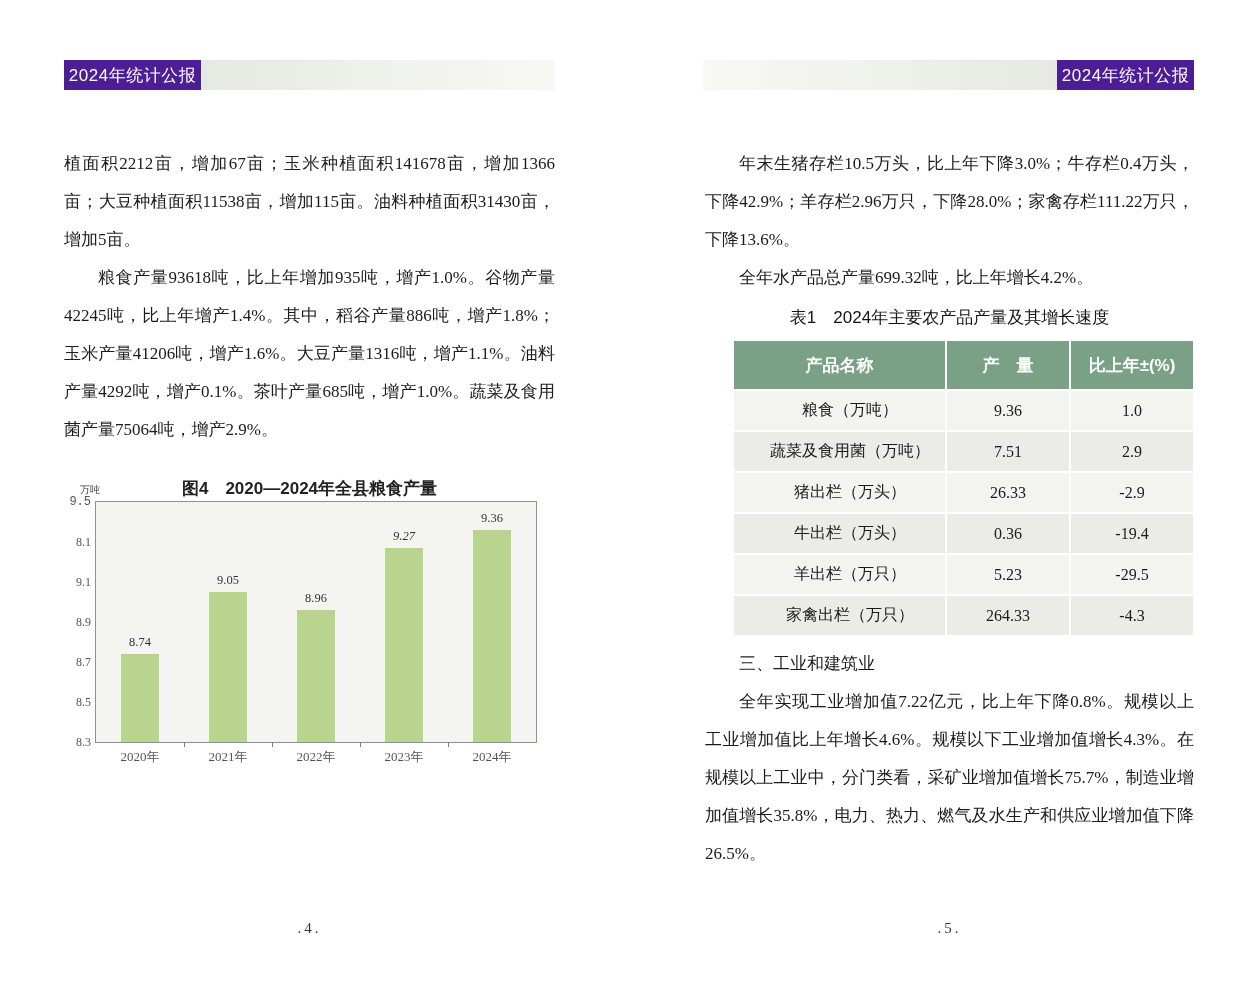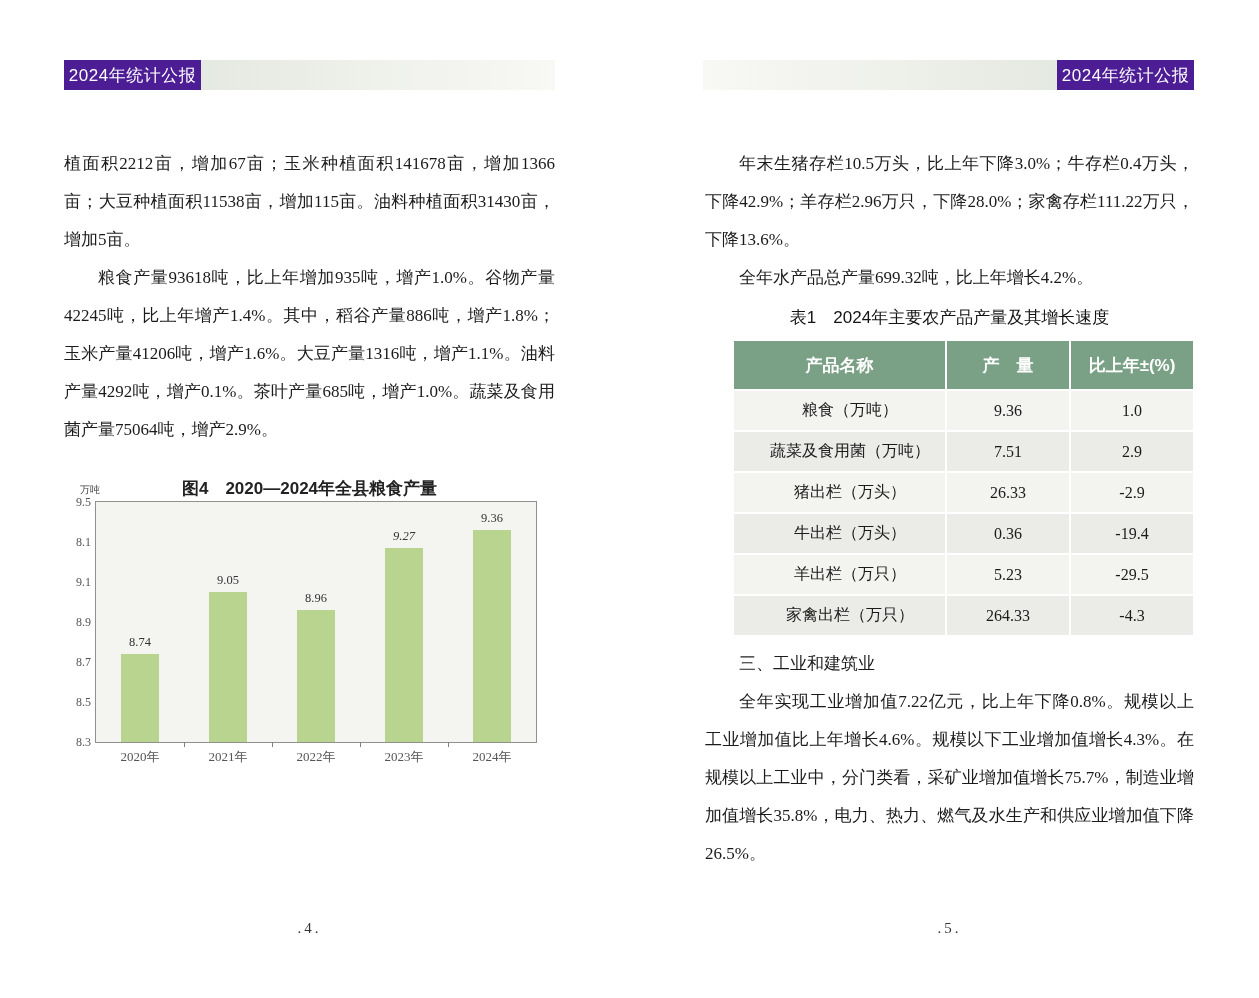--- a/index.html
+++ b/index.html
@@ -79,21 +79,21 @@
 
   <div class="col left">
     <p class="body">植面积2212亩，增加67亩；玉米种植面积141678亩，增加1366亩；大豆种植面积11538亩，增加115亩。油料种植面积31430亩，增加5亩。</p>
     <p class="body indent">粮食产量93618吨，比上年增加935吨，增产1.0%。谷物产量42245吨，比上年增产1.4%。其中，稻谷产量886吨，增产1.8%；玉米产量41206吨，增产1.6%。大豆产量1316吨，增产1.1%。油料产量4292吨，增产0.1%。茶叶产量685吨，增产1.0%。蔬菜及食用菌产量75064吨，增产2.9%。</p>
   </div>
 
   <div class="chart">
     <p class="chart-title">图4　2020—2024年全县粮食产量</p>
     <span class="chart-unit">万吨</span>
     <div class="plot" id="plot">
-        <div class="ylab" style="top: -7px;">9.5</div>
+        <div class="ylab" style="top: -7px; font-family: Liberation Mono, monospace;">9.5</div>
         <div class="ylab" style="top: 33px;">8.1</div>
         <div class="ylab" style="top: 73px;">9.1</div>
         <div class="ylab" style="top: 113px;">8.9</div>
         <div class="ylab" style="top: 153px;">8.7</div>
         <div class="ylab" style="top: 193px;">8.5</div>
         <div class="ylab" style="top: 233px;">8.3</div>
         <div class="bar" style="left: 25px; height: 88px; background: rgb(185, 212, 142);"></div>
         <div class="vlab" style="left: 0px; bottom: 92px;">8.74</div>
         <div class="xlab" style="left: 0px;">2020年</div>
         <div class="bar" style="left: 113px; height: 150px; background: rgb(185, 212, 142);"></div>

